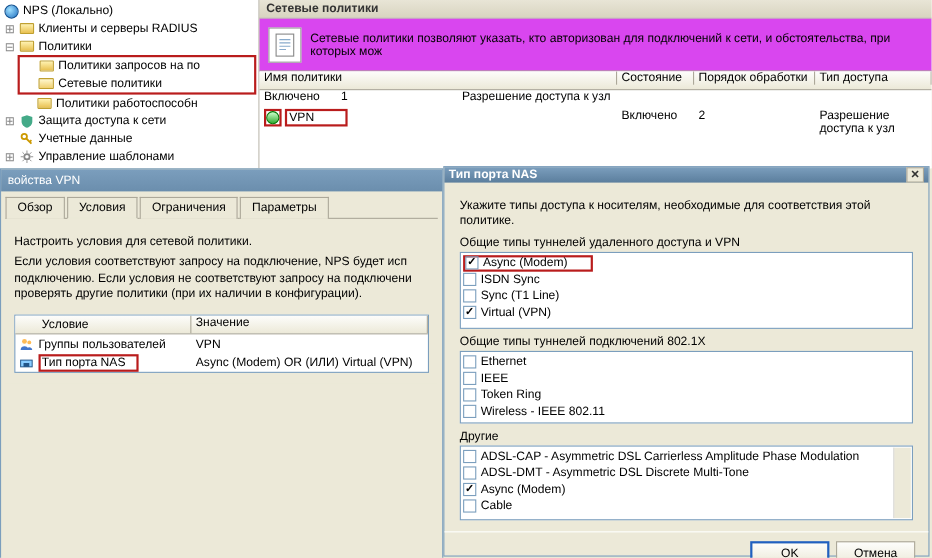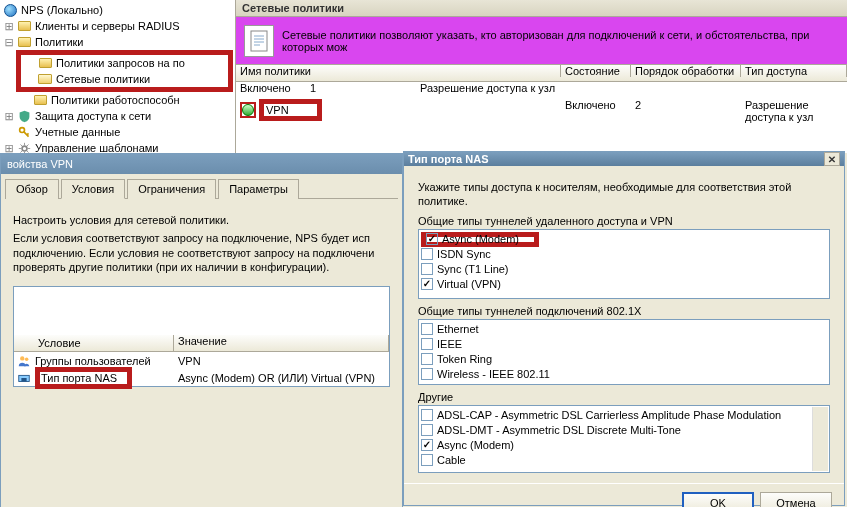--- a/index.html
+++ b/index.html
@@ -32,21 +32,21 @@
     align-items: center;
     height: 16px;
     white-space: nowrap;
   }
   .tree-indent { display: inline-block; width: 14px; text-align: center; color: #888; }
   .tree-icon { width: 16px; height: 16px; margin-right: 3px; display: inline-flex; align-items: center; justify-content: center; }
   .folder-closed { background: linear-gradient(#fff2b0,#e8c050); border:1px solid #c0a030; width:13px; height:10px; border-radius:1px; }
   .folder-open { background: linear-gradient(#fff8d0,#f0d070); border:1px solid #c0a030; width:14px; height:10px; border-radius:1px; position:relative; }
   .globe-icon { width:13px; height:13px; border-radius:50%; background: radial-gradient(circle at 4px 4px,#9fe0ff,#2070c0); border:1px solid #105090; }
   .shield-icon svg, .key-icon svg, .gear-icon svg { width:13px; height:13px; }
-  .red-box { border: 5px solid #b91c1c; }
+  .red-box { border: 2px solid #b91c1c; }
 
   .content-pane { flex: 1; display: flex; flex-direction: column; }
   .content-header {
     background: linear-gradient(#e8e5d6,#d8d4c0);
     border-bottom: 1px solid #aca899;
     padding: 2px 6px;
     font-weight: bold;
     font-size: 11px;
     color:#333;
   }
@@ -111,21 +111,21 @@
     border-top: 1px solid #aca899;
     margin: 0 4px;
     padding: 10px 8px;
     background: #ece9d8;
   }
   .cond-table {
     margin-top: 12px;
     border: 1px solid #7b9ebd;
     background: #fff;
   }
-  .ct-head { display:flex; background:linear-gradient(#fdfdfb,#ece9d8); border-bottom:1px solid #aca899; height:17px;margin-top:48px; }
+  .ct-head { display:flex; background:linear-gradient(#fdfdfb,#ece9d8); border-bottom:1px solid #aca899; height:17px; }
   .ct-head .cc { border-right:1px solid #aca899; padding:0 4px; }
   .ct-row { display:flex; height:17px; align-items:center; }
   .cc-cond { width:160px; display:flex; align-items:center; padding:0 2px; }
   .cc-val { flex:1; padding:0 4px; }
   .users-icon svg { width:14px; height:14px; }
 
   
   .dialog {
     position: absolute;
     top: 151px; left: 403px;

